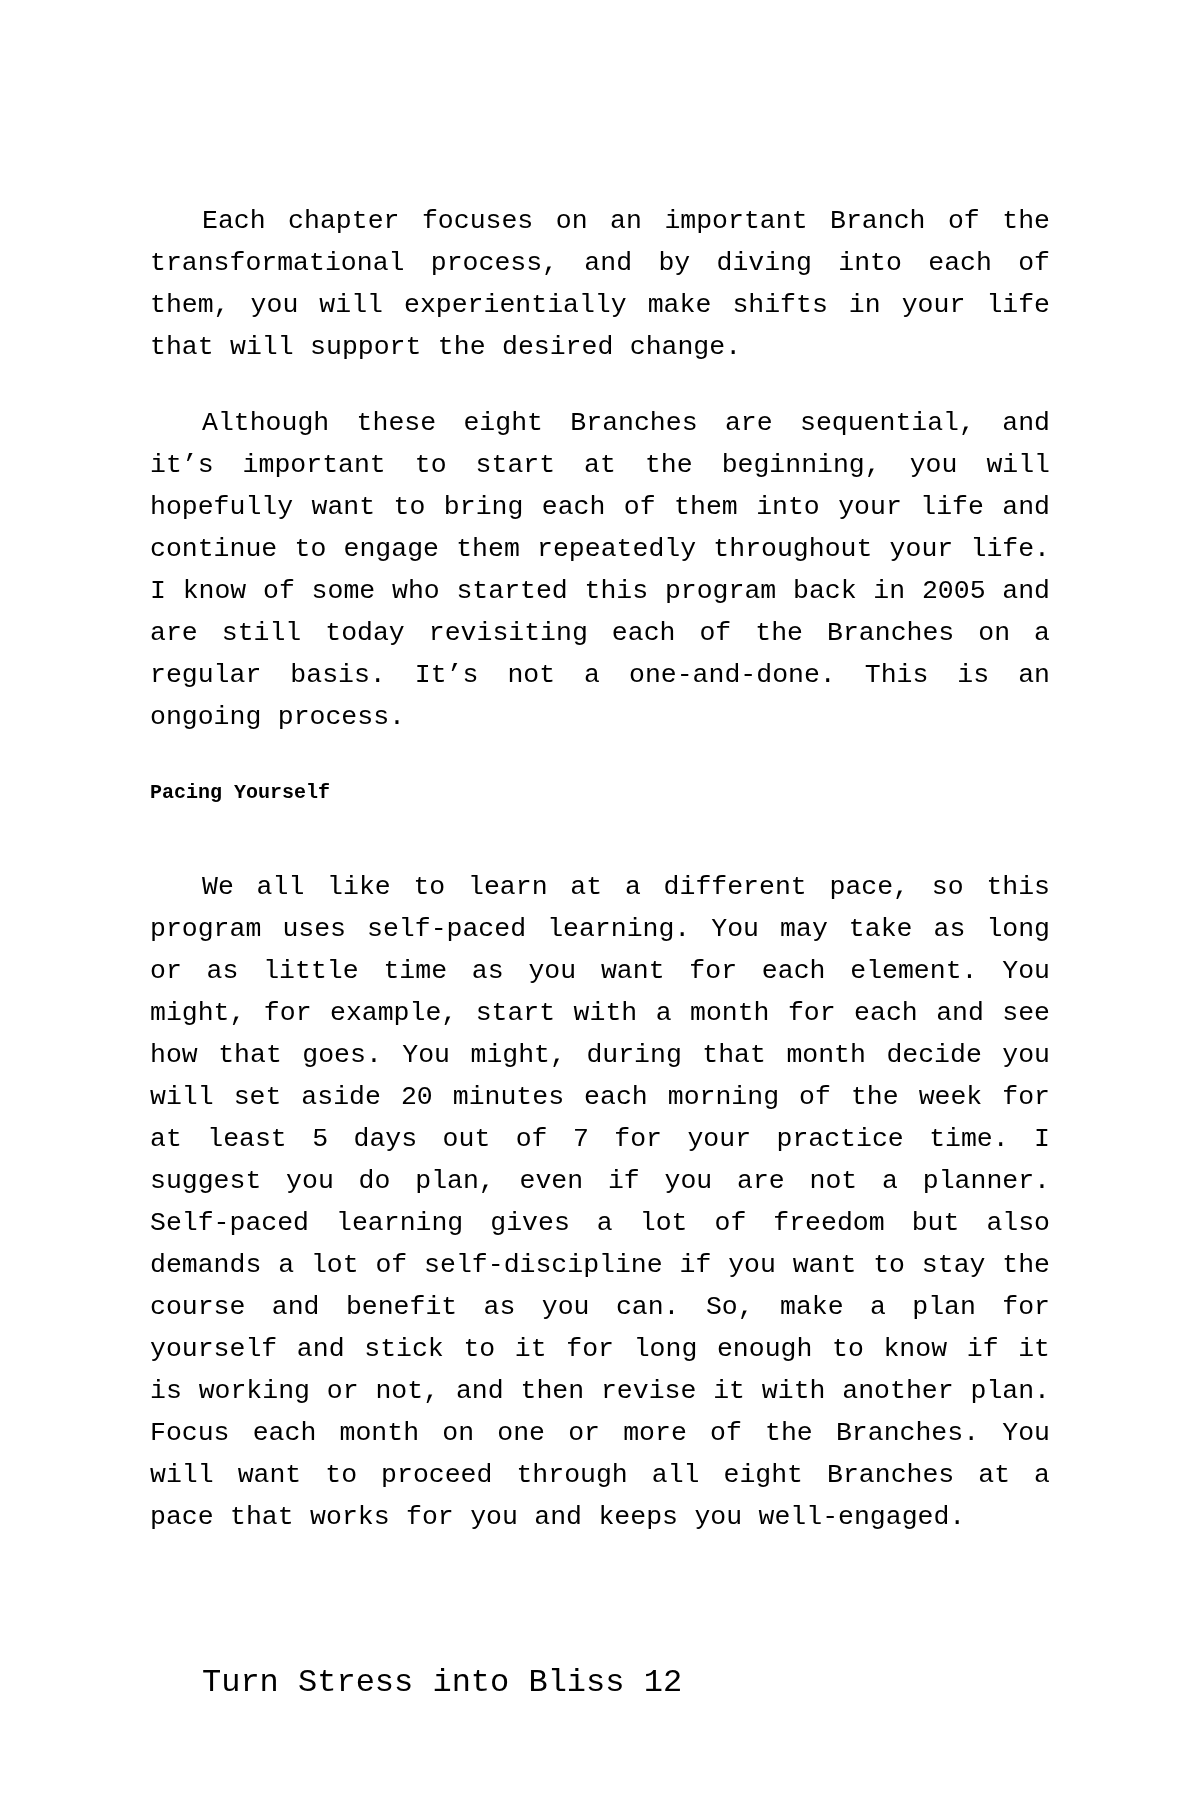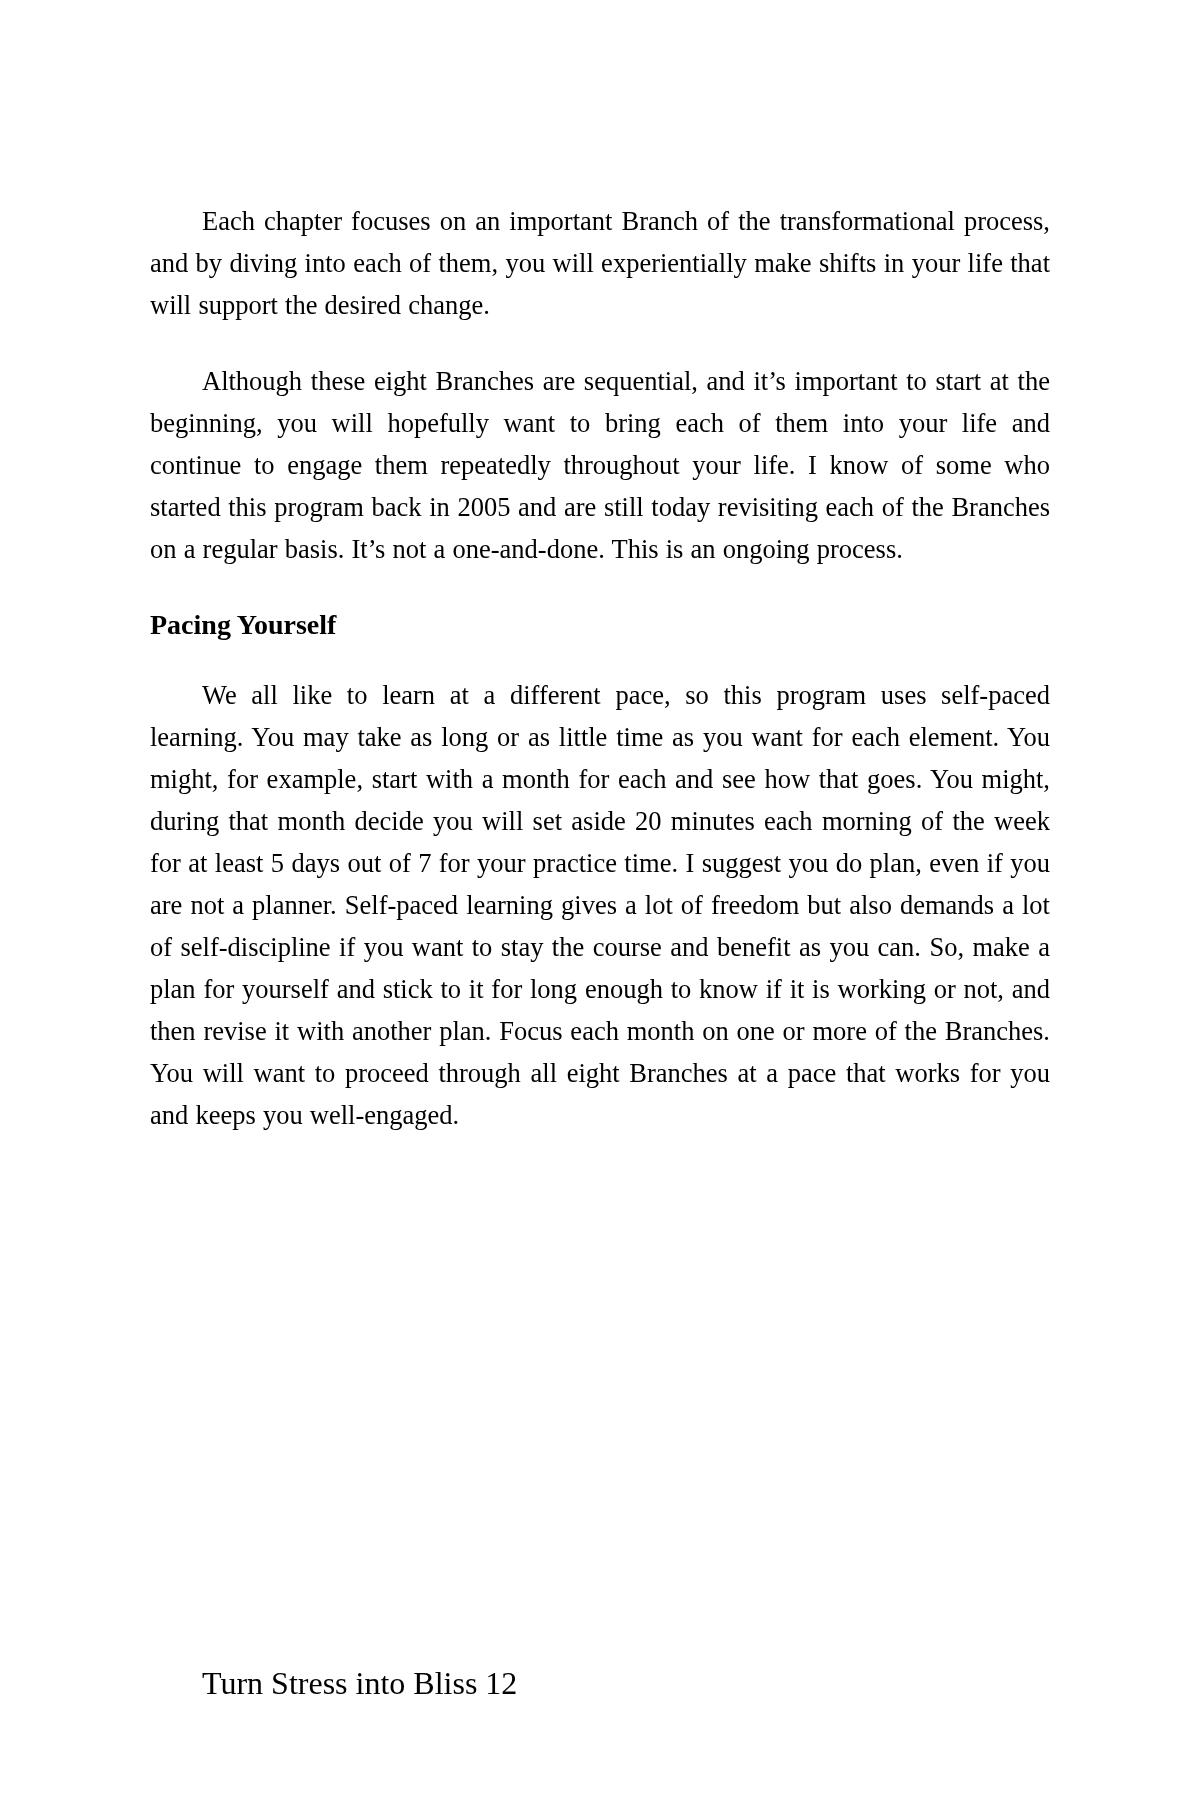--- a/index.html
+++ b/index.html
@@ -6,45 +6,45 @@
     margin: 0;
     padding: 0;
     background: #ffffff;
   }
   .page {
     position: relative;
     width: 1200px;
     height: 1800px;
     background: #ffffff;
     overflow: hidden;
-    font-family: Liberation Serif, serif;
+    font-family: Liberation Mono, monospace;
     color: #000000;
   }
   .text-block {
     position: absolute;
     left: 150px;
     top: 200px;
     width: 900px;
   }
   .body-para {
     font-size: 26.5px;
     line-height: 42px;
     text-align: justify;
     text-indent: 52px;
     margin: 0 0 34px 0;
     word-spacing: 0.02em;
   }
   .justify-last {
     text-align-last: justify;
   }
   .section-heading {
-    font-size: 28px;
+    font-size: 20px;
     line-height: 42px;
     font-weight: 700;
-    margin: 0 0 28px 0;
+    margin: 0 0 52px 0;
     text-indent: 0;
   }
   .page-footer {
     position: absolute;
     left: 202px;
     top: 1662px;
     font-size: 32px;
     line-height: 42px;
     white-space: nowrap;
   }

